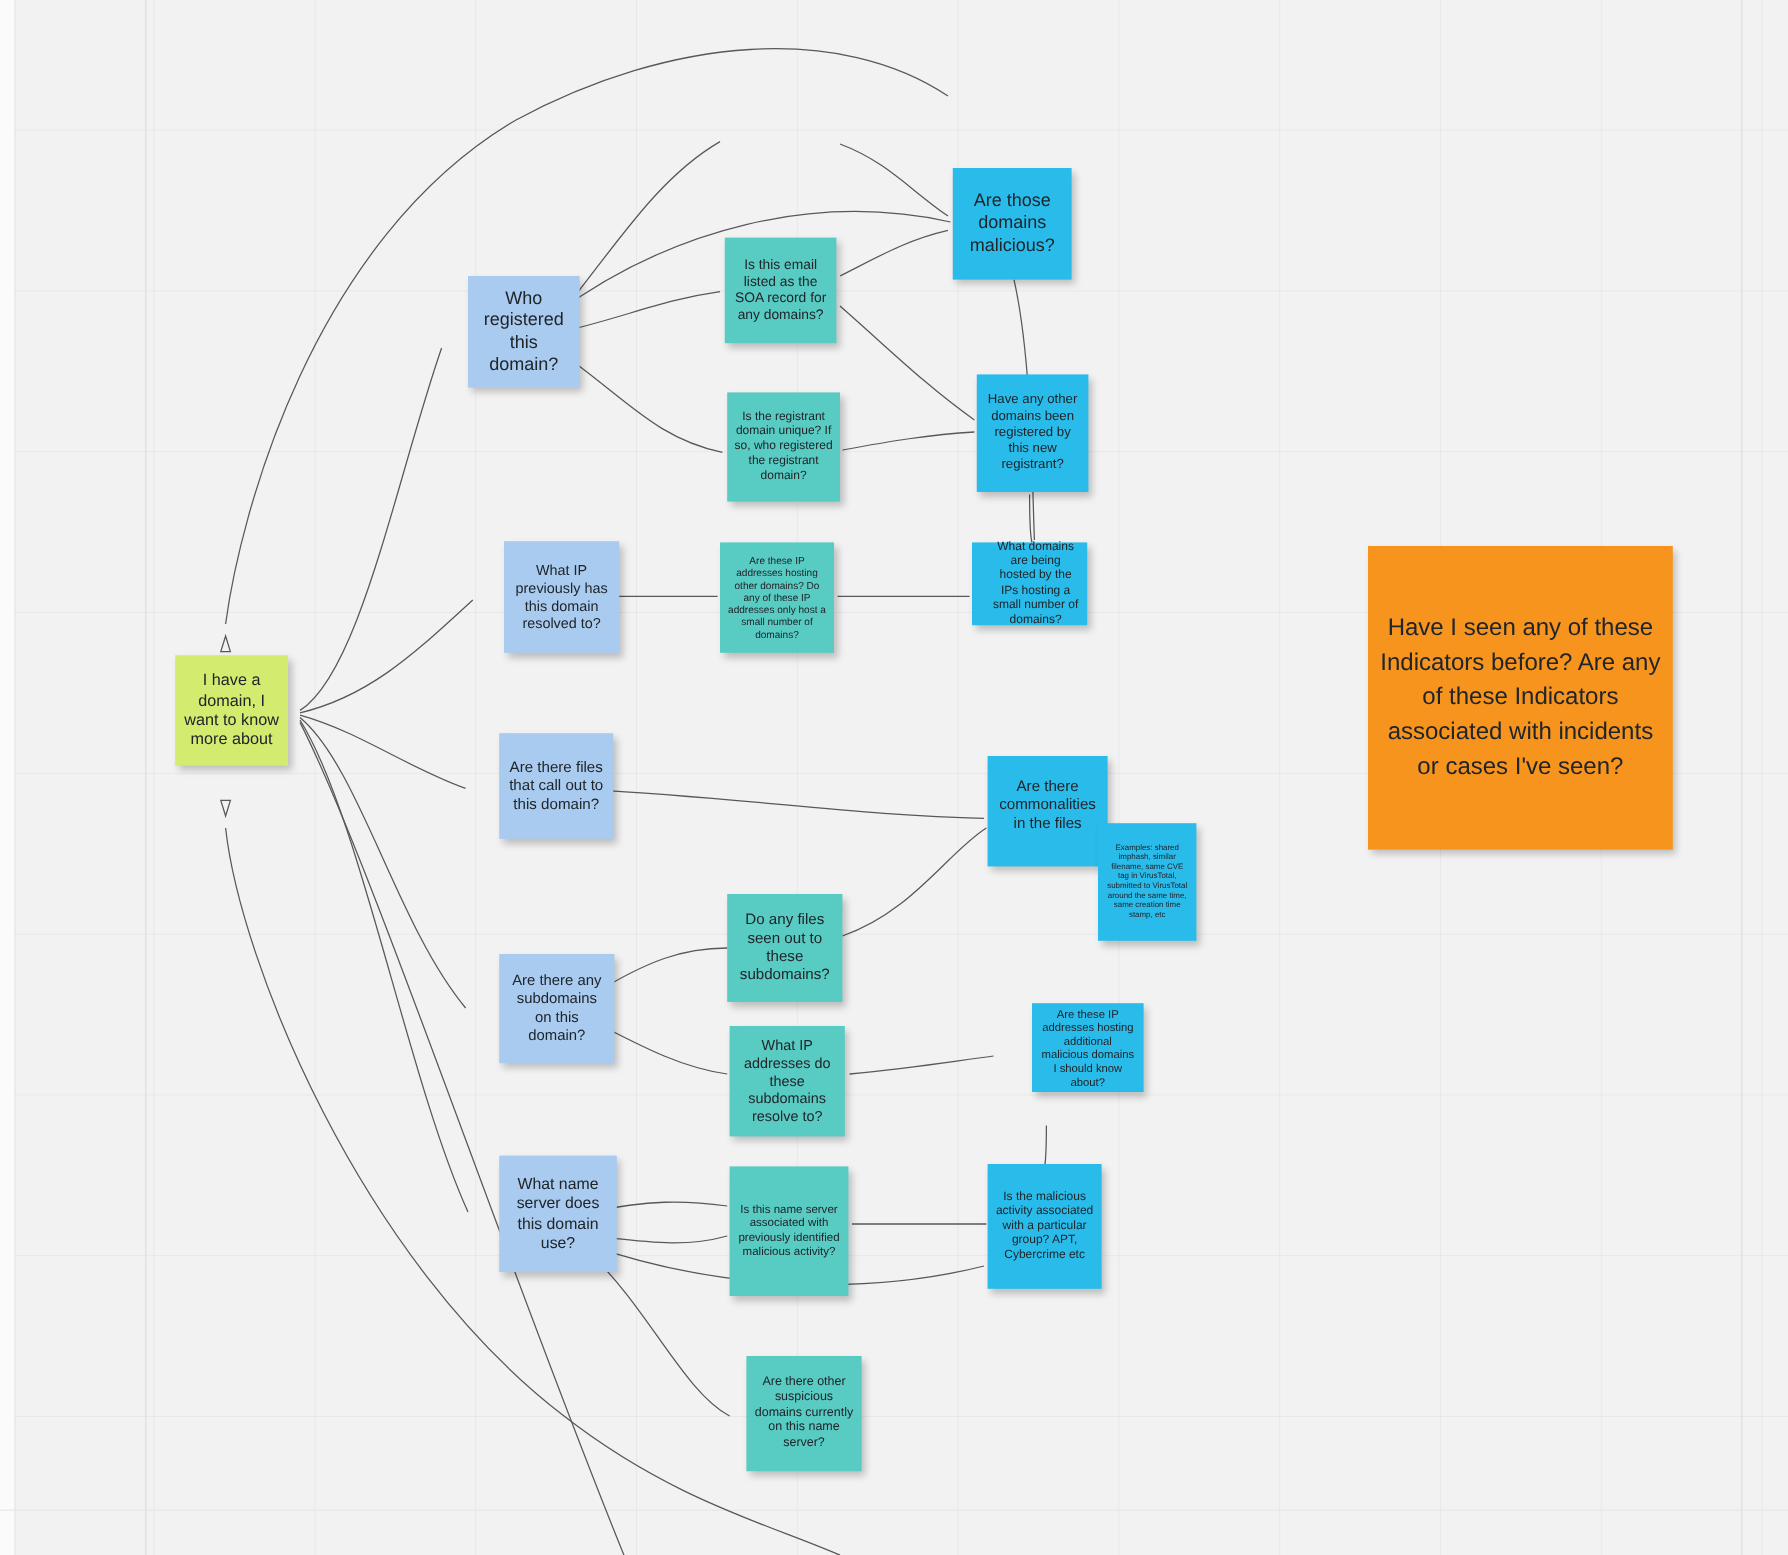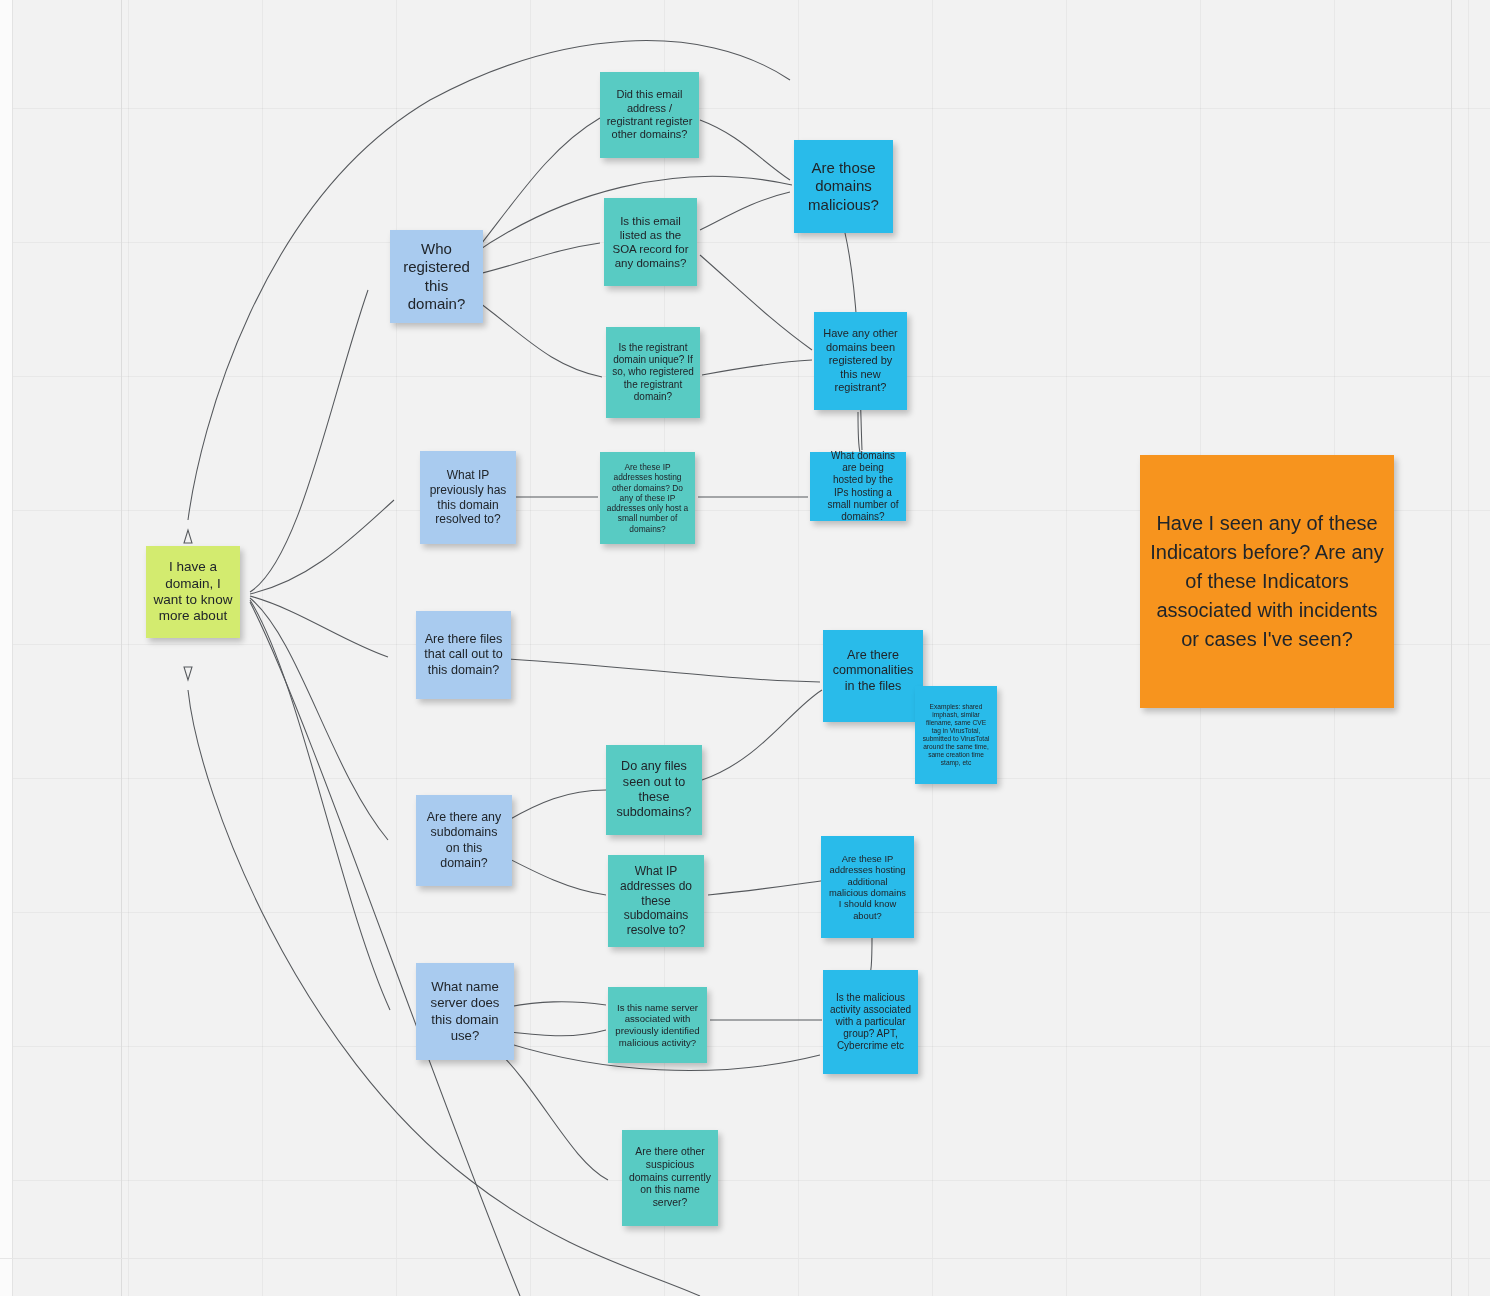--- a/index.html
+++ b/index.html
@@ -151,23 +151,20 @@
   </svg>
 
   <div class="note green" style="left:146px; top:546px; width:94px; height:92px; font-size:13.5px;">
     <span>I have a domain, I want to know more about</span>
   </div>
 
   <div class="note blue" style="left:366px; top:230px; width:93px; height:93px; font-size:15px;">
     <span>Who registered this domain?</span>
   </div>
 
-  <div class="note teal" style="left:600px; top:72px; width:99px; height:86px; font-size:11px;">
-    <span>Did this email address / registrant register other domains?</span>
-  </div>
 
   <div class="note teal" style="left:604px; top:198px; width:93px; height:88px; font-size:11.5px;">
     <span>Is this email listed as the SOA record for any domains?</span>
   </div>
 
   <div class="note teal" style="left:606px; top:327px; width:94px; height:91px; font-size:10px;">
     <span>Is the registrant domain unique? If so, who registered the registrant domain?</span>
   </div>
 
   <div class="note cyan" style="left:794px; top:140px; width:99px; height:93px; font-size:15px;">
@@ -207,29 +204,29 @@
   </div>
 
   <div class="note teal" style="left:606px; top:745px; width:96px; height:90px; font-size:12.6px;">
     <span>Do any files seen out to these subdomains?</span>
   </div>
 
   <div class="note teal" style="left:608px; top:855px; width:96px; height:92px; font-size:12px;">
     <span>What IP addresses do these subdomains resolve to?</span>
   </div>
 
-  <div class="note cyan" style="left:821px; top:836px; width:93px; height:102px; font-size:9.4px;">
+  <div class="note cyan" style="left:860px; top:836px; width:93px; height:74px; font-size:9.4px;">
     <span>Are these IP addresses hosting additional malicious domains I should know about?</span>
   </div>
 
   <div class="note blue" style="left:392px; top:963px; width:98px; height:97px; font-size:13.2px;">
     <span>What name server does this domain use?</span>
   </div>
 
-  <div class="note teal" style="left:608px; top:972px; width:99px; height:76px; font-size:9.6px;margin-top:15px;">
+  <div class="note teal" style="left:608px; top:972px; width:99px; height:108px; font-size:9.6px;">
     <span>Is this name server associated with previously identified malicious activity?</span>
   </div>
 
   <div class="note cyan" style="left:823px; top:970px; width:95px; height:104px; font-size:10px;">
     <span>Is the malicious activity associated with a particular group? APT, Cybercrime etc</span>
   </div>
 
   <div class="note teal" style="left:622px; top:1130px; width:96px; height:96px; font-size:10.4px;">
     <span>Are there other suspicious domains currently on this name server?</span>
   </div>

